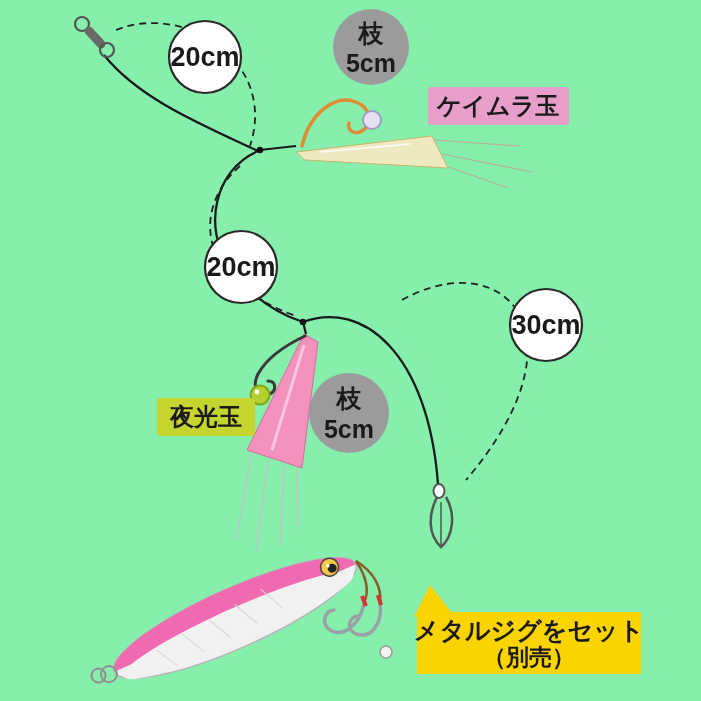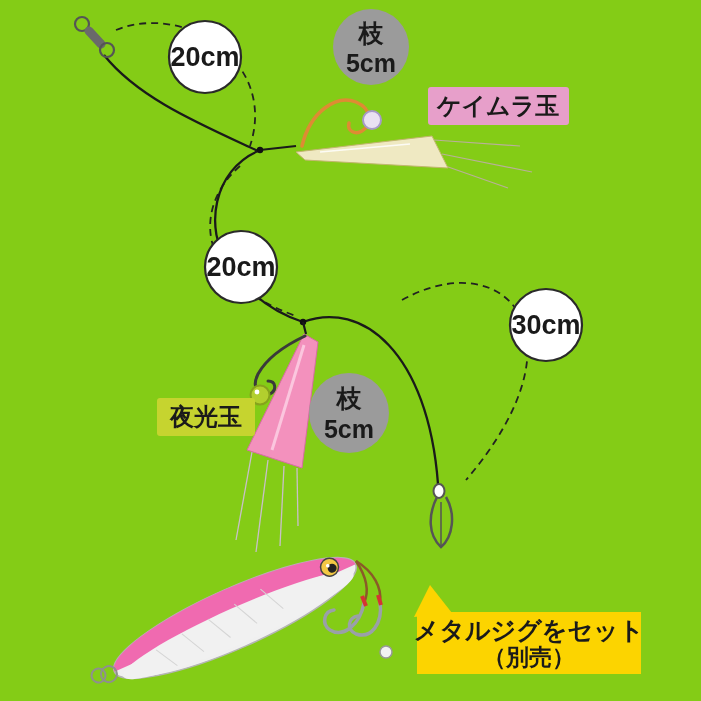--- a/index.html
+++ b/index.html
@@ -1,19 +1,19 @@
 <!DOCTYPE html>
 <html><head>
 <meta charset="utf-8">
 <style>
   html,body{margin:0;padding:0;background:#fff;}
   .canvas{
     position:relative;
     width:701px;height:701px;
-    background:#84cc16;
+    background:#86efac;
     font-family:"Liberation Sans", sans-serif;
     overflow:hidden;
   }
   svg text{
     font-family:"Liberation Sans", sans-serif;
     fill:#1a1a1a;
   }
   .dist-text{font-size:27px;font-weight:bold;}
   .branch-text{font-size:25px;font-weight:bold;}
   .label-text{font-size:24px;font-weight:bold;}

